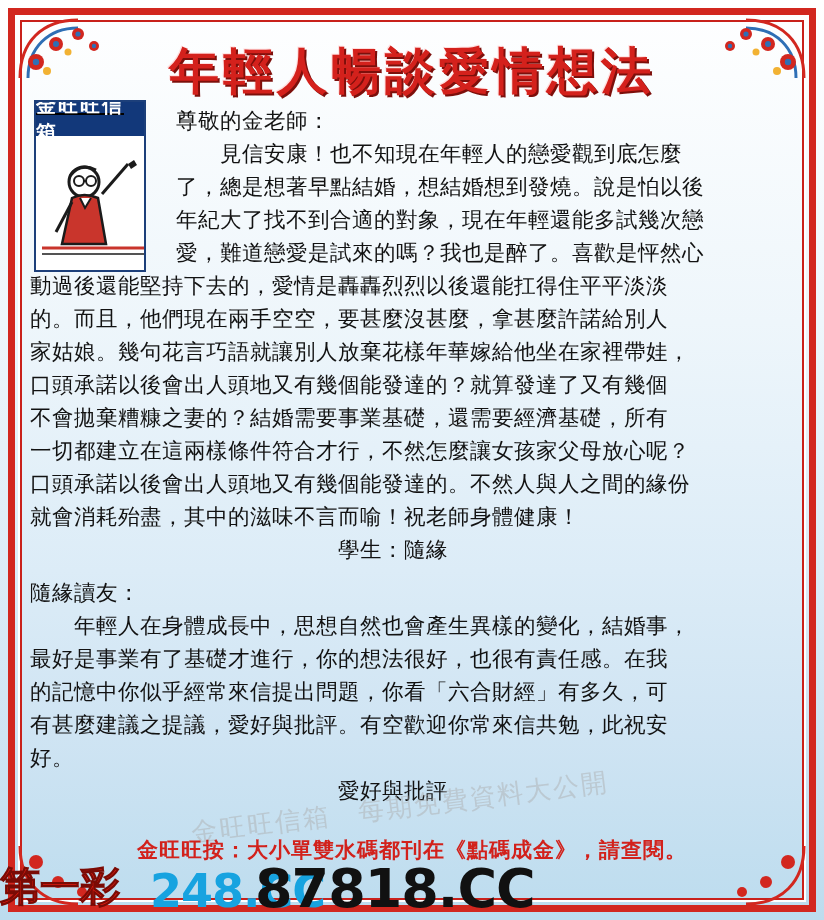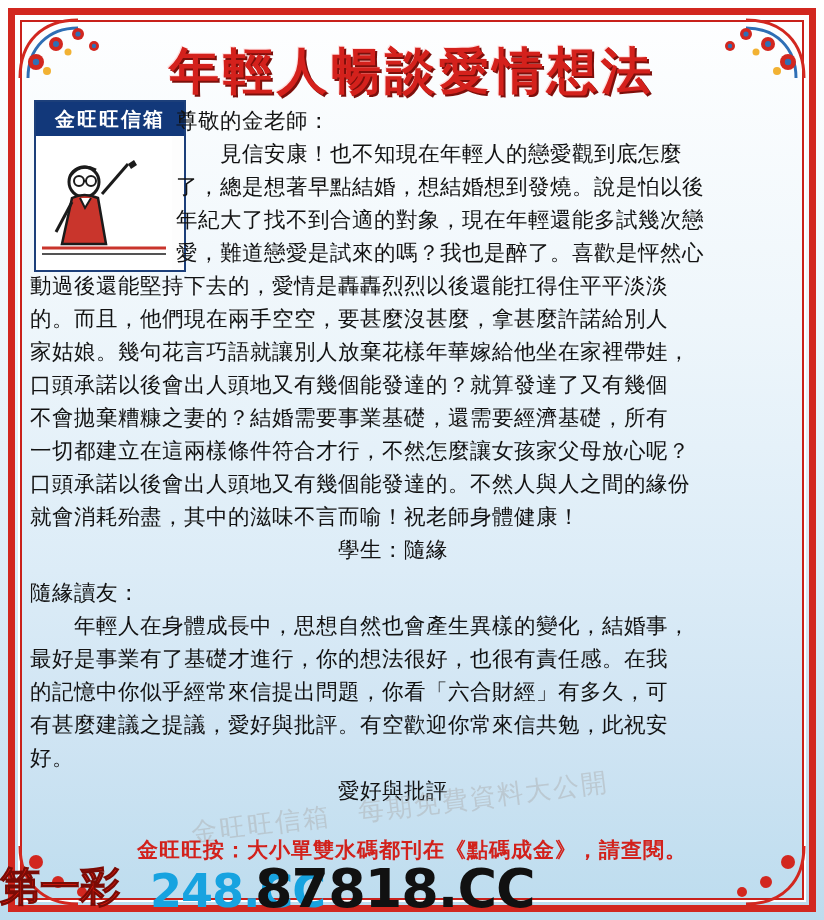--- a/index.html
+++ b/index.html
@@ -66,24 +66,25 @@
     text-shadow:
       2px 2px 0 #7d0f0b,
       -1px -1px 0 #ffdede;
     padding:0 6px;
   }
 
   
   .logo-box {
     position:absolute;
     left:34px; top:100px;
-    width:152px; height:172px;
+    width:112px; height:172px;
     border:2px solid #1c3f7a;
     background:#ffffff;
     overflow:hidden;
+    text-decoration:underline;
   }
   .logo-head {
     height:34px;
     background:#12387a;
     color:#ffffff;
     font-weight:bold;
     font-size:20px;
     letter-spacing:2px;
     display:flex; align-items:center; justify-content:center;
     font-family:"DejaVu Sans","Liberation Sans",sans-serif;

